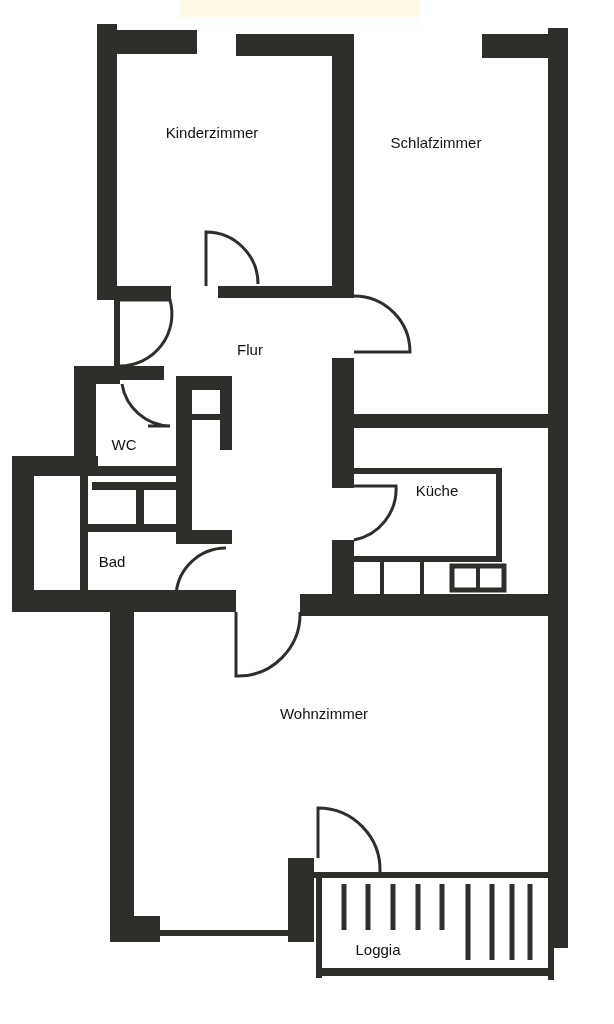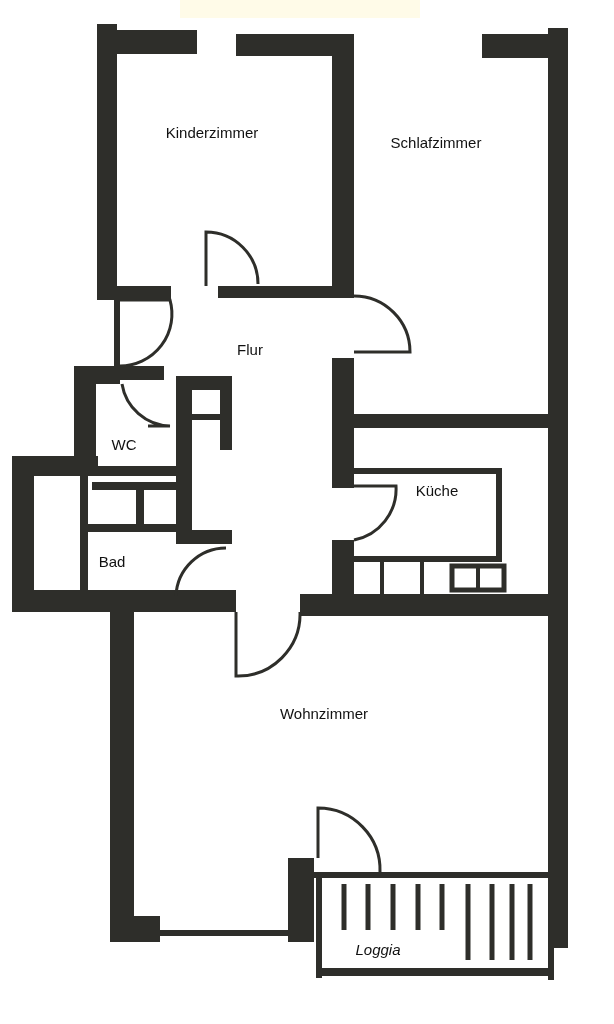--- a/index.html
+++ b/index.html
@@ -93,13 +93,13 @@
   </g>
 </svg>
 
 <div class="label" style="left:212px;top:132px;">Kinderzimmer</div>
 <div class="label" style="left:436px;top:142px;">Schlafzimmer</div>
 <div class="label" style="left:250px;top:349px;">Flur</div>
 <div class="label" style="left:124px;top:444px;text-align:right;">WC</div>
 <div class="label" style="left:437px;top:490px;">Küche</div>
 <div class="label" style="left:112px;top:561px;">Bad</div>
 <div class="label" style="left:300px;top:713px;margin-left:24px;">Wohnzimmer</div>
-<div class="label" style="left:378px;top:949px;font-style:italic;">Loggia</div>
+<div class="label" style="left:378px;top:949px;">Loggia</div>
 
 </body></html>

